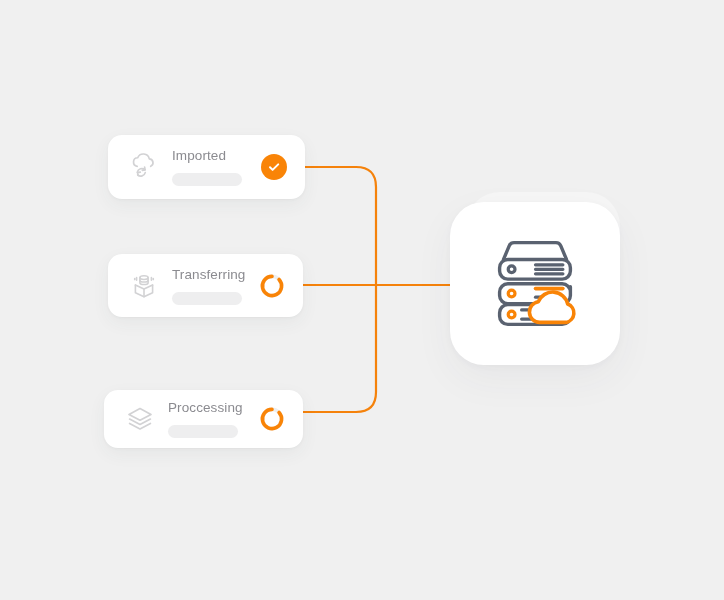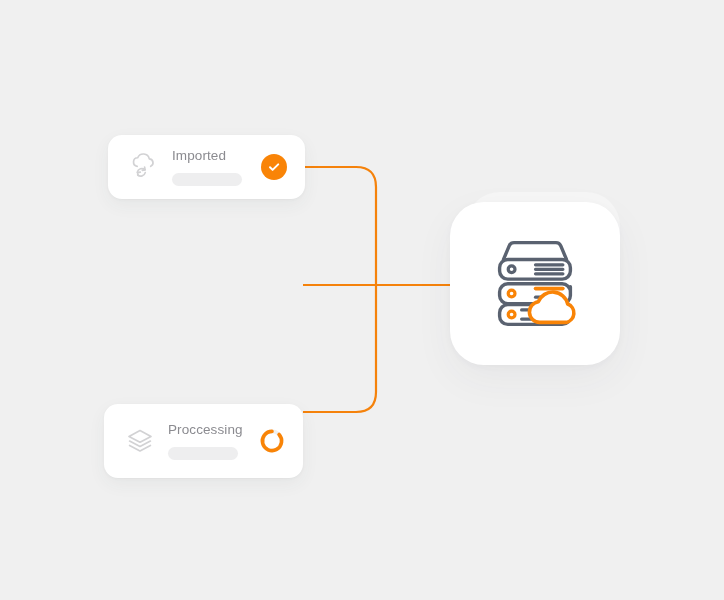--- a/index.html
+++ b/index.html
@@ -162,22 +162,51 @@
 
     <span class="card-status">
       <span class="badge-check">
         <svg width="14" height="14" viewBox="0 0 14 14" fill="none" stroke="#ffffff" stroke-width="2" stroke-linecap="round" stroke-linejoin="round">
           <path d="M3 7.3l2.6 2.6L11.2 4.4"></path>
         </svg>
       </span>
     </span>
   </div>
 
-
-  <div class="card" style="left:104px; top:404px; width:199px; height:74px;">
+  <div class="card" style="left:108px; top:254px; width:195px; height:63px;">
+
+    <span class="card-icon">
+      <svg width="34" height="34" viewBox="0 0 34 34" fill="none" stroke="#d2d2d4" stroke-width="1.6" stroke-linecap="round" stroke-linejoin="round">
+
+        <ellipse cx="17" cy="8.6" rx="4.1" ry="1.85"></ellipse>
+        <path d="M12.9 8.6v5.1c0 1.02 1.84 1.85 4.1 1.85s4.1-.83 4.1-1.85V8.6"></path>
+        <path d="M12.9 11.15c0 1.02 1.84 1.85 4.1 1.85s4.1-.83 4.1-1.85"></path>
+
+        <path d="M9.6 8.6v2.6M7.7 9.5v1.1M24.4 8.6v2.6M26.3 9.5v1.1"></path>
+
+        <path d="M8.4 16.1L17 20.1l8.6-4"></path>
+        <path d="M8.4 16.1v7.6L17 27.7l8.6-4v-7.6"></path>
+        <path d="M17 20.1v7.6"></path>
+      </svg>
+    </span>
+
+    <span class="card-body">
+      <span class="card-label">Transferring</span>
+      <span class="skeleton"></span>
+    </span>
+
+    <span class="card-status">
+      <svg class="spinner" viewBox="0 0 26 26" fill="none">
+        <circle cx="13" cy="13" r="9.6" stroke="#efefef" stroke-width="3.6"></circle>
+        <path d="M13 3.4a9.6 9.6 0 1 0 7.05 3.08" stroke="#f98407" stroke-width="3.6" stroke-linecap="round"></path>
+      </svg>
+    </span>
+  </div>
+
+  <div class="card" style="left:104px; top:390px; width:199px; height:58px;">
 
     <span class="card-icon">
       <svg width="34" height="34" viewBox="0 0 34 34" fill="none" stroke="#d2d2d4" stroke-width="1.7" stroke-linecap="round" stroke-linejoin="round">
         <path d="M17 6.6L28 12.4 17 18.2 6 12.4 17 6.6z"></path>
         <path d="M6.6 17.1L17 22.5l10.4-5.4"></path>
         <path d="M6.6 21.5L17 26.9l10.4-5.4"></path>
       </svg>
     </span>
 
     <span class="card-body">

